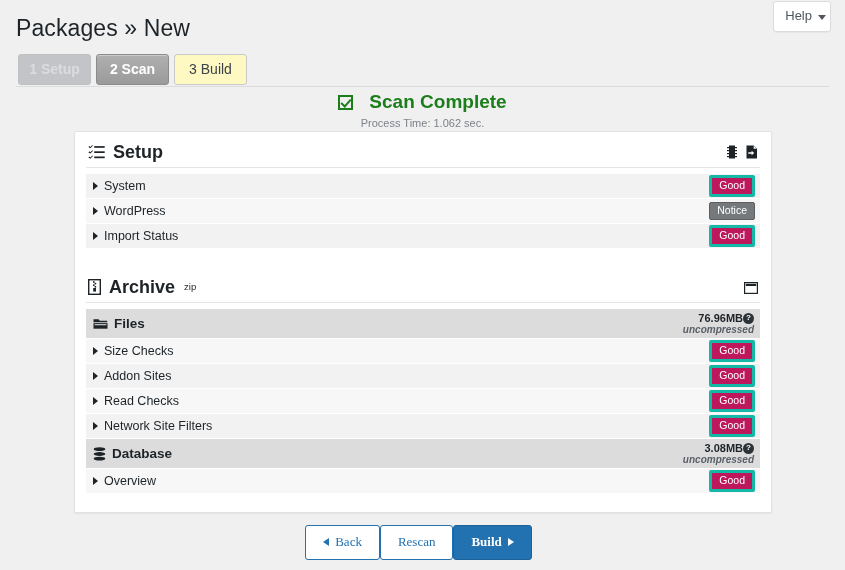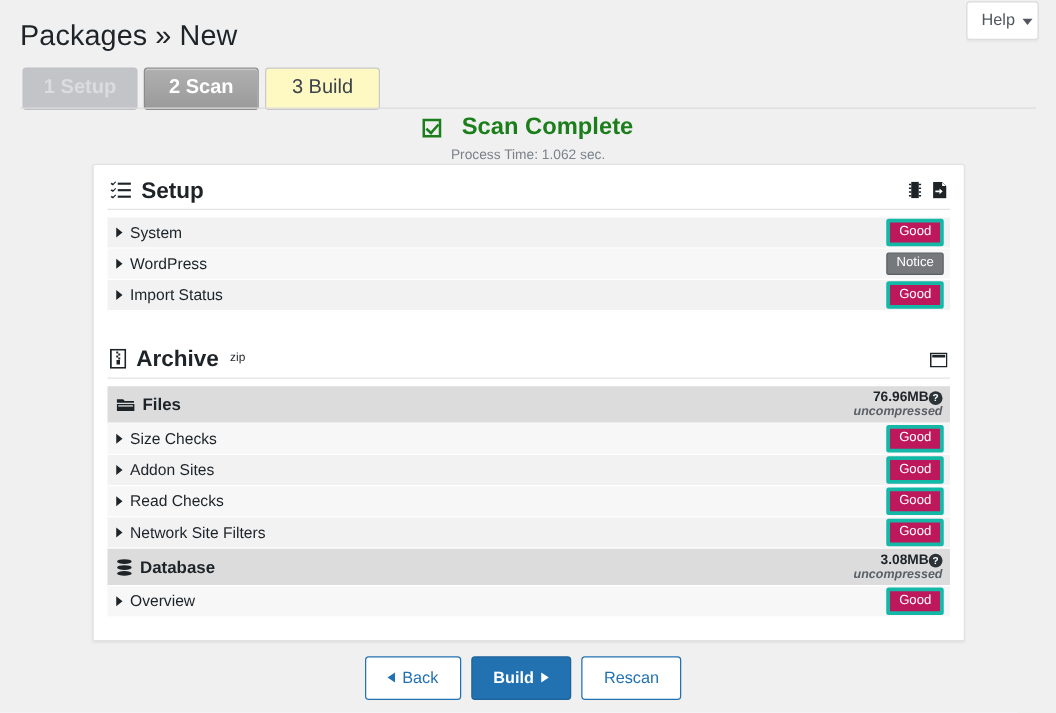--- a/index.html
+++ b/index.html
@@ -48,23 +48,23 @@
   }
 
   
   .steps {
     position: absolute;
     left: 18px; top: 54px;
     display: flex;
     gap: 5px;
   }
   .step {
-    width: 92px;
+    width: 73px;
     text-align: center;
-    font-size: 16px;
+    font-size: 14px;
     padding: 5px 0 6px;
     border-radius: 3px;
     border: 1px solid #c3c4c7;
     cursor: pointer;
     line-height: 1.3;
   }
   .step.done {
     background: #c3c4c7;
     color: #dcdcde;
     border-color: #bfc0c2;
@@ -218,21 +218,21 @@
     display: inline-flex; align-items: center; justify-content: center;
     line-height: 1; cursor: pointer;
   }
 
   .spacer { height: 18px; }
 
   
   .footer {
     position: absolute;
     left: 0; right: 8px; top: 525px;
-    display: flex; justify-content: center; gap: 8px;
+    display: flex; justify-content: center;  font-family: Liberation Serif, serif;
   }
   .btn {
     font-size: 13px;
     padding: 6px 17px 7px;
     border-radius: 3px;
     border: 1px solid #2271b1;
     background: #fff;
     color: #2271b1;
     cursor: pointer;
     line-height: 1.5;
@@ -458,20 +458,20 @@
     </div>
 
   </div>
 </div>
 
 <div class="footer">
   <div class="btn">
     <span class="tri-left"></span>
     <span>Back</span>
   </div>
+  <div class="btn">
+    <span>Rescan</span>
+  </div>
   <div class="btn primary">
     <span>Build</span>
     <span class="tri-right"></span>
   </div>
-  <div class="btn">
-    <span>Rescan</span>
-  </div>
 </div>
 
 </body></html>

